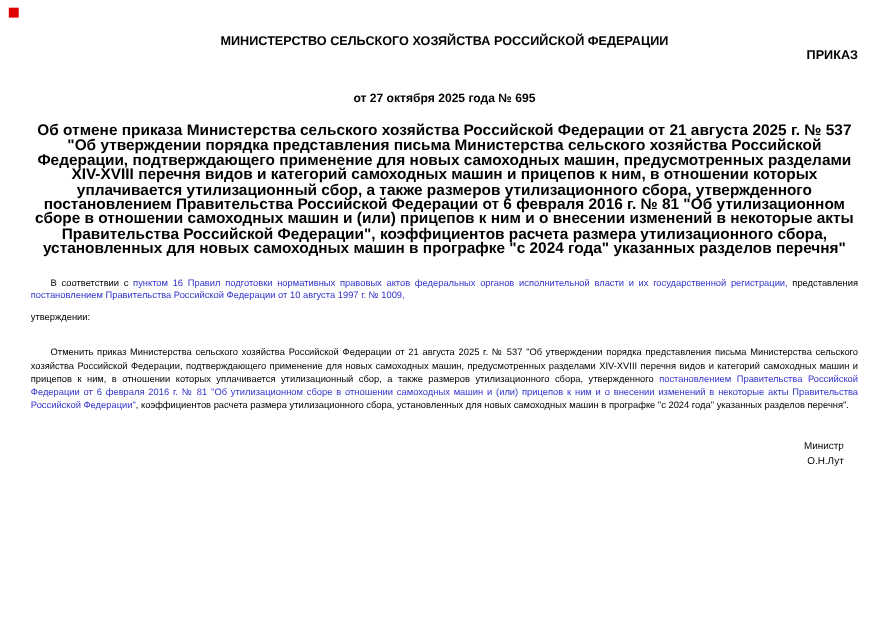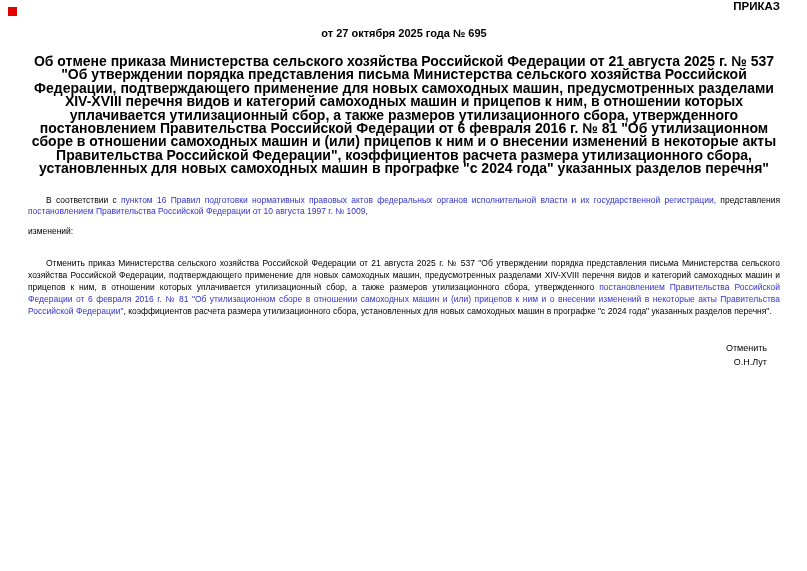--- a/index.html
+++ b/index.html
@@ -25,21 +25,21 @@
     font-size: 11.5px;
     line-height: 13px;
   }
   .hdr-doctype {
     text-align: right;
     font-weight: bold;
     font-size: 11.5px;
     line-height: 13px;
   }
   .hdr-date {
-    margin-top: 14px;
+    margin-top: 26px;
     text-align: center;
     font-weight: bold;
     font-size: 11px;
     line-height: 13px;
   }
   .doc-title {
     margin-top: 15px;
     text-align: center;
     font-weight: bold;
     font-size: 14px;
@@ -79,32 +79,33 @@
 </style>
 </head>
 <body>
 
 <div class="page">
 
   <div class="status-marker"></div>
 
   <div class="content">
 
+    <div class="hdr-ministry">МИНИСТЕРСТВО СЕЛЬСКОГО ХОЗЯЙСТВА РОССИЙСКОЙ ФЕДЕРАЦИИ</div>
 
     <div class="hdr-doctype">ПРИКАЗ</div>
 
     <div class="hdr-date">от 27 октября 2025 года № 695</div>
 
     <div class="doc-title">Об отмене приказа Министерства сельского хозяйства Российской Федерации от 21 августа 2025 г. № 537 "Об утверждении порядка представления письма Министерства сельского хозяйства Российской Федерации, подтверждающего применение для новых самоходных машин, предусмотренных разделами XIV-XVIII перечня видов и категорий самоходных машин и прицепов к ним, в отношении которых уплачивается утилизационный сбор, а также размеров утилизационного сбора, утвержденного постановлением Правительства Российской Федерации от 6 февраля 2016 г. № 81 "Об утилизационном сборе в отношении самоходных машин и (или) прицепов к ним и о внесении изменений в некоторые акты Правительства Российской Федерации", коэффициентов расчета размера утилизационного сбора, установленных для новых самоходных машин в прографке "с 2024 года" указанных разделов перечня"</div>
 
     <p class="para preamble"><span>В соответствии с </span><a class="doc-link">пунктом 16 Правил подготовки нормативных правовых актов федеральных органов исполнительной власти и их государственной регистрации,</a><span> представления </span><a class="doc-link">постановлением Правительства Российской Федерации от 10 августа 1997 г. № 1009,</a></p>
 
-    <p class="orderword">изменений:</p>
+    <p class="orderword">утверждении:</p>
 
     <p class="para bodypara"><span>Отменить приказ Министерства сельского хозяйства Российской Федерации от 21 августа 2025 г. № 537 "Об утверждении порядка представления письма Министерства сельского хозяйства Российской Федерации, подтверждающего применение для новых самоходных машин, предусмотренных разделами XIV-XVIII перечня видов и категорий самоходных машин и прицепов к ним, в отношении которых уплачивается утилизационный сбор, а также размеров утилизационного сбора, утвержденного </span><a class="doc-link">постановлением Правительства Российской Федерации от 6 февраля 2016 г. № 81 "Об утилизационном сборе в отношении самоходных машин и (или) прицепов к ним и о внесении изменений в некоторые акты Правительства Российской Федерации"</a><span>, коэффициентов расчета размера утилизационного сбора, установленных для новых самоходных машин в прографке "с 2024 года" указанных разделов перечня".</span></p>
 
     <div class="signature">
-      <div>Отменить</div>
+      <div>Министр</div>
       <div>О.Н.Лут</div>
     </div>
 
   </div>
 </div>
 
 </body></html>

